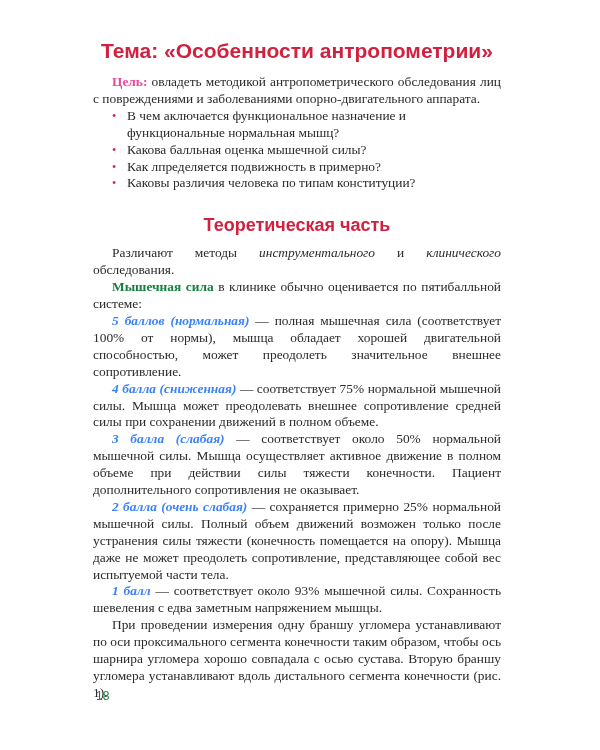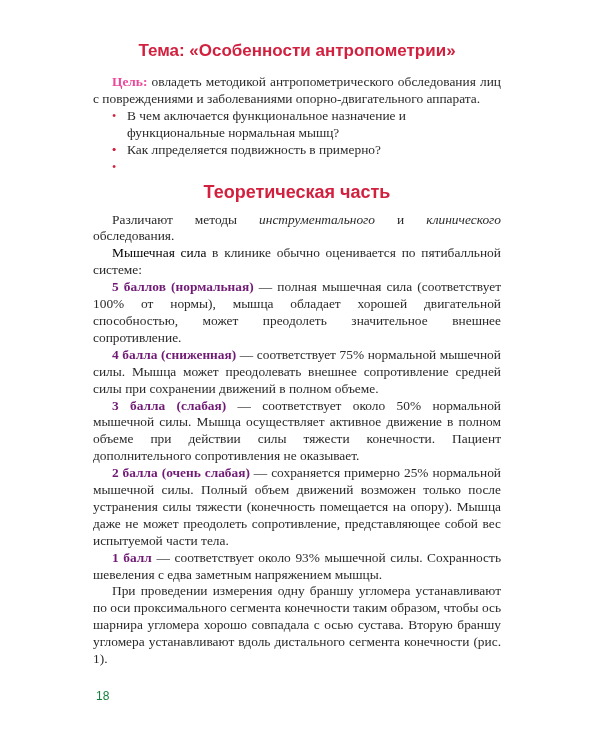--- a/index.html
+++ b/index.html
@@ -5,58 +5,58 @@
   html, body { margin: 0; padding: 0; background: #ffffff; }
   body { width: 600px; height: 750px; position: relative; overflow: hidden; }
   .page {
     position: absolute; left: 93px; top: 0; width: 408px;
     font-family: "Liberation Serif", "DejaVu Serif", serif;
     font-size: 13.4px; line-height: 16.9px; color: #2a2a2a;
     text-align: justify;
   }
   .title {
     font-family: "Liberation Sans", "DejaVu Sans", sans-serif;
-    font-weight: bold; font-size: 17px; color: #d2203f;
+    font-weight: bold; font-size: 21px; color: #d2203f;
     text-align: center; margin: 41px 0 0 0; line-height: 20px;
   }
   .goal { margin-top: 13px; text-indent: 19px; }
   .goal .label { color: #ec4899; font-weight: bold; }
   .task-title { color: #c71c3c; font-weight: bold; margin: 6px 0 0 19px; }
   ul.tasks { list-style: none; margin: 0; padding: 0 0 0 19px; }
   ul.tasks li { position: relative; padding-left: 15px; text-align: left; }
   ul.tasks li .bullet { position: absolute; left: 0; top: 0; color: #d2203f; font-size: 12px; }
   .subtitle {
     font-family: "Liberation Sans", "DejaVu Sans", sans-serif;
     font-weight: bold; font-size: 18px; color: #d2203f;
     text-align: center; margin-top: 23px; line-height: 20px;
   }
   p { margin: 0; text-indent: 19px; }
   p.first { margin-top: 10px; }
-  .red-bold { color: #000000; font-weight: normal; margin-top: 8px; }
-  .red-bi { color: #701a75; font-weight: bold; }
+  .red-bold { color: #15803d; font-weight: bold; margin-top: 8px; }
+  .red-bi { color: #3b82f6; font-weight: bold; font-style: italic; }
   em { }
   .page-number {
     position: absolute; left: 96px; top: 689px;
     font-family: "Liberation Sans", "DejaVu Sans", sans-serif;
     font-size: 12px; color: #15803d;
   }
 </style>
 </head>
 <body>
 
 <div class="page">
   <div class="title">Тема: «Особенности антропометрии»</div>
 
   <p class="goal"><span class="label">Цель:</span><span> овладеть методикой антропометрического обследования лиц с повреждениями и заболеваниями опорно-двигательного аппарата.</span></p>
 
   <ul class="tasks">
     <li><span class="bullet">•</span><span>В чем аключается функциональное назначение и функциональные нормальная мышц?</span></li>
-    <li><span class="bullet">•</span></li>
+    <li><span class="bullet">•</span><span>Какова балльная оценка мышечной силы?</span></li>
     <li><span class="bullet">•</span><span>Как лпределяется подвижность в примерно?</span></li>
-    <li><span class="bullet">•</span></li>
+    <li><span class="bullet">•</span><span>Каковы различия человека по типам конституции?</span></li>
   </ul>
 
   <div class="subtitle">Теоретическая часть</div>
 
   <p class="first"><span>Различают методы </span><em>инструментального</em><span> и </span><em>клинического</em><span> обследования.</span></p>
 
   <p><span class="red-bold">Мышечная сила</span><span> в клинике обычно оценивается по пятибалльной системе:</span></p>
 
   <p><span class="red-bi">5 баллов (нормальная)</span><span> — полная мышечная сила (соответствует 100% от нормы), мышца обладает хорошей двигательной способностью, может преодолеть значительное внешнее сопротивление.</span></p>
   <p><span class="red-bi">4 балла (сниженная)</span><span> — соответствует 75% нормальной мышечной силы. Мышца может преодолевать внешнее сопротивление средней силы при сохранении движений в полном объеме.</span></p>

